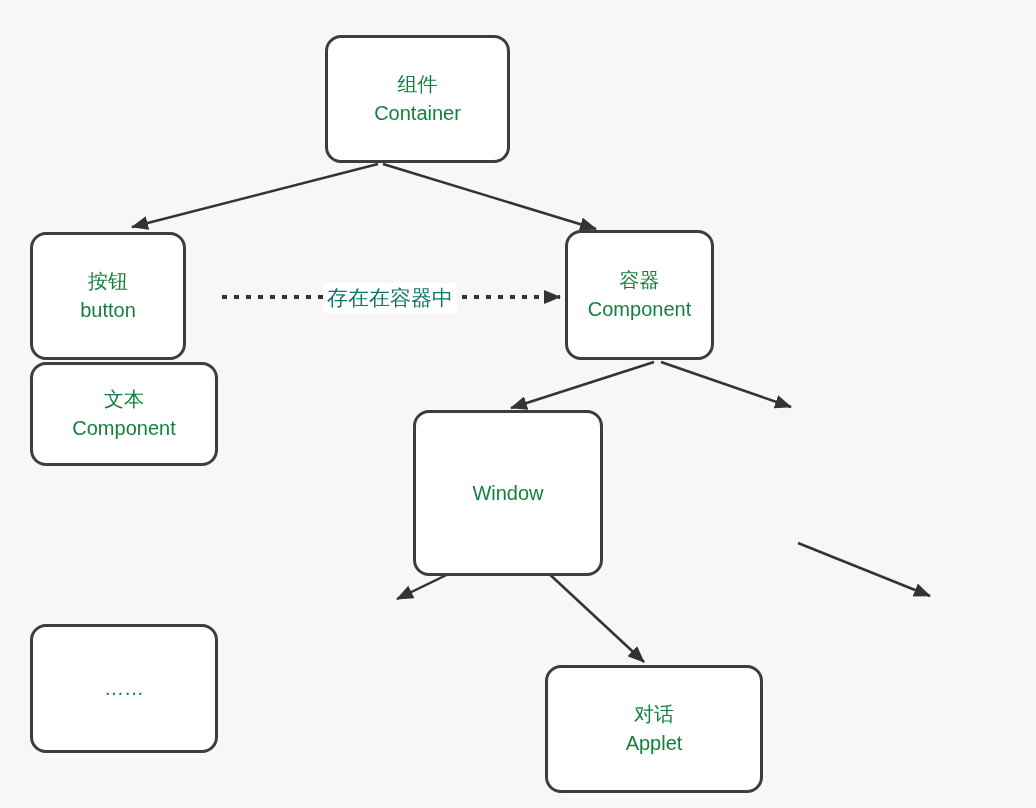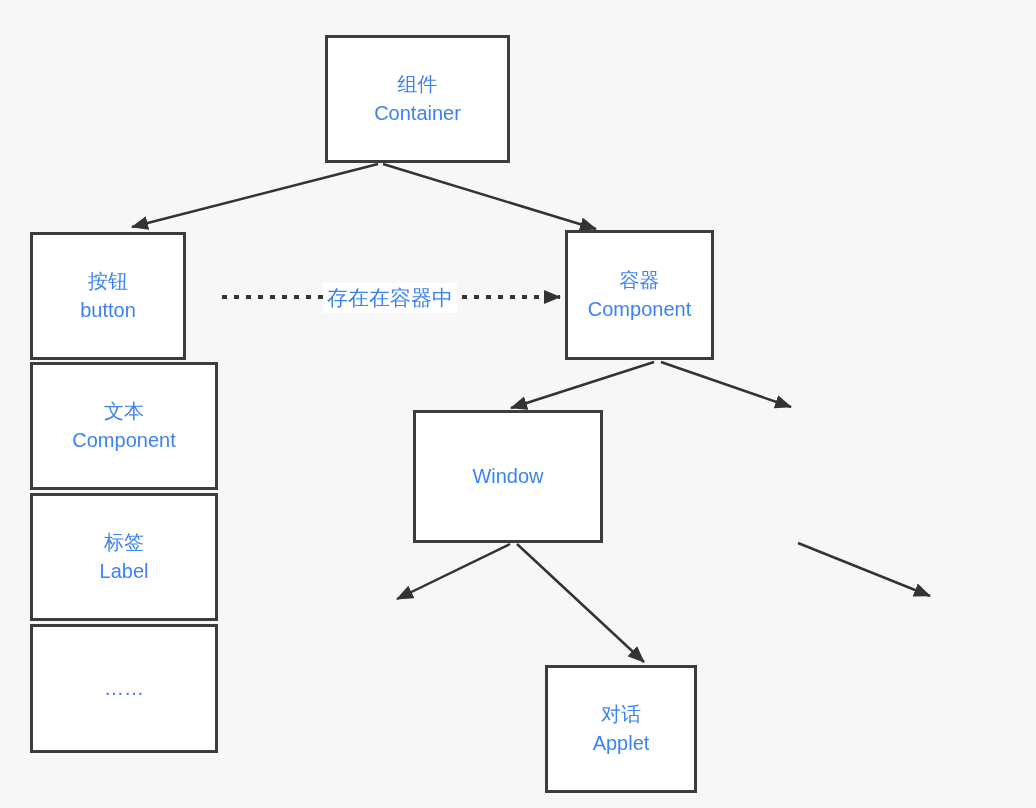--- a/index.html
+++ b/index.html
@@ -8,38 +8,38 @@
     width:1036px;height:808px;
     background:#f7f7f8;
     font-family:"Liberation Sans","DejaVu Sans",sans-serif;
     overflow:hidden;
   }
   .edges{position:absolute;left:0;top:0;width:1036px;height:808px;}
   .node{
     position:absolute;
     background:#ffffff;
     border:3px solid #3d3d3d;
-    border-radius:0;
+    border-radius:16px;
     display:flex;
     flex-direction:column;
     align-items:center;
     justify-content:center;
-    color:#3b82f6;
+    color:#15803d;
     font-size:20px;
     line-height:1.45;
     text-align:right;
     box-sizing:border-box;
     z-index:2;
   }
   .edge-label{
     position:absolute;
     left:390px;top:283px;
     transform:translateX(-50%);
     background:#ffffff;
-    color:#3b82f6;
+    color:#0f766e;
     font-size:21px;
     padding:1px 4px;
     white-space:nowrap;
     z-index:3;
   }
 </style>
 </head>
 <body>
 
 <div class="canvas">
@@ -65,44 +65,40 @@
   <div class="node" style="left:325px;top:35px;width:185px;height:128px">
     <span>组件</span>
     <span>Container</span>
   </div>
 
   <div class="node" style="left:30px;top:232px;width:156px;height:128px">
     <span>按钮</span>
     <span>button</span>
   </div>
 
-  <div class="node" style="left:30px;top:362px;width:188px;height:128px">
+  <div class="node" style="left:30px;top:362px;width:188px;height:104px">
     <span>文本</span>
     <span>Component</span>
   </div>
 
-  <div class="node" style="left:30px;top:493px;width:188px;height:128px">
-    <span>标签</span>
-    <span>Label</span>
-  </div>
 
   <div class="node" style="left:30px;top:624px;width:188px;height:129px">
     <span>……</span>
   </div>
 
   <div class="node" style="left:565px;top:230px;width:149px;height:130px">
     <span>容器</span>
     <span>Component</span>
   </div>
 
-  <div class="node" style="left:413px;top:410px;width:190px;height:133px">
+  <div class="node" style="left:413px;top:410px;width:190px;height:166px">
     <span>Window</span>
   </div>
 
 
 
-  <div class="node" style="left:545px;top:665px;width:152px;height:128px">
+  <div class="node" style="left:545px;top:665px;width:218px;height:128px">
     <span>对话</span>
     <span>Applet</span>
   </div>
 
 
 </div>
 
 </body></html>

